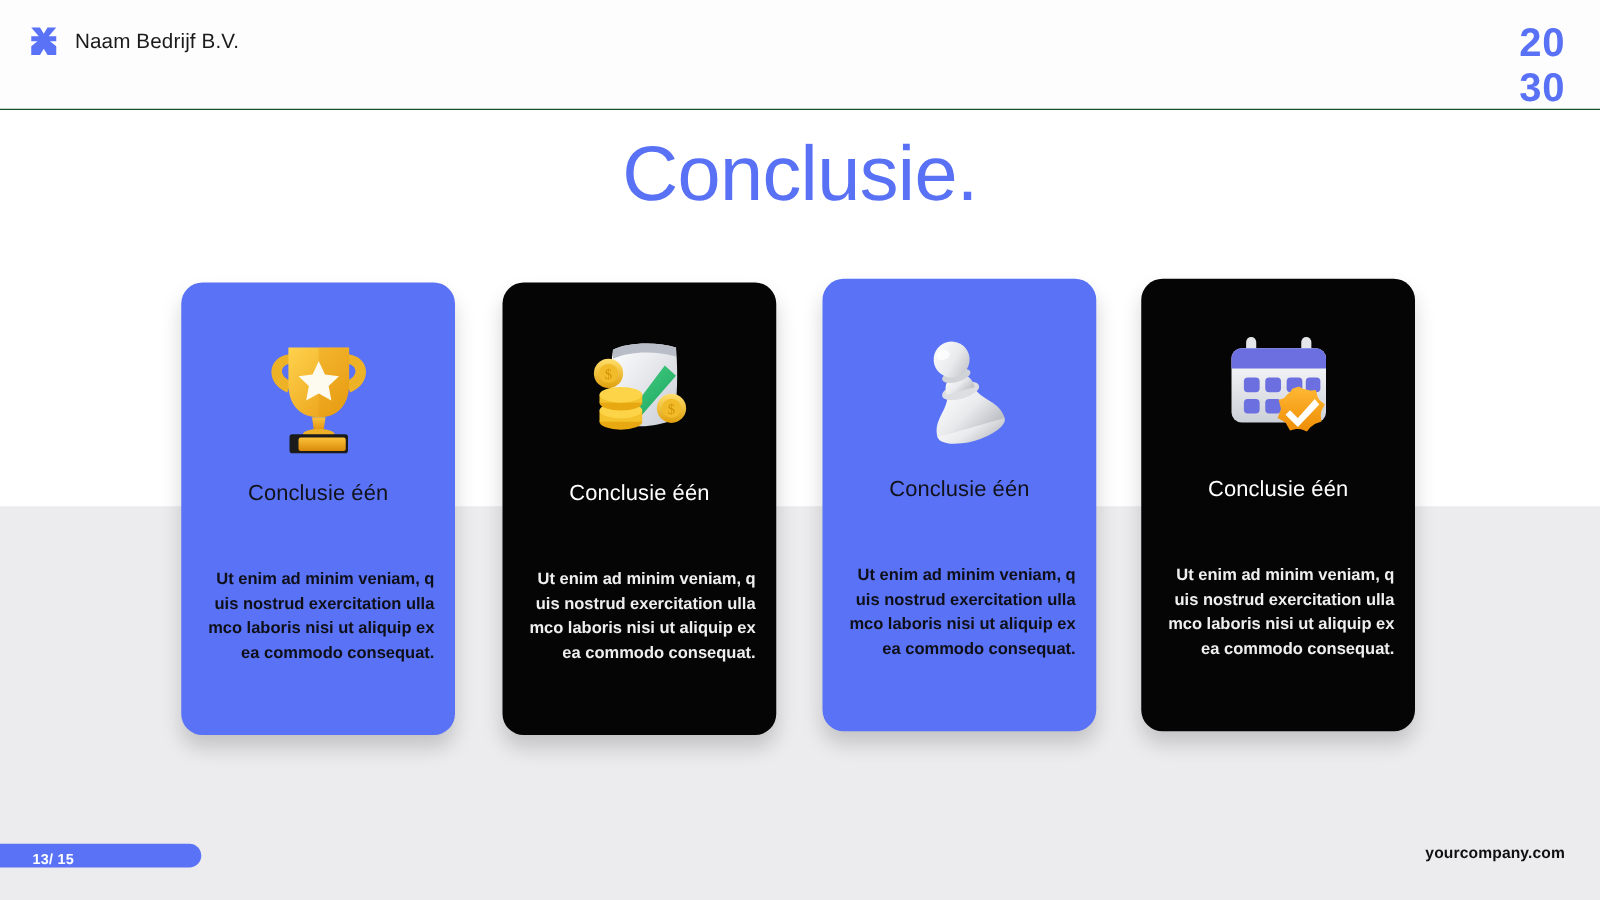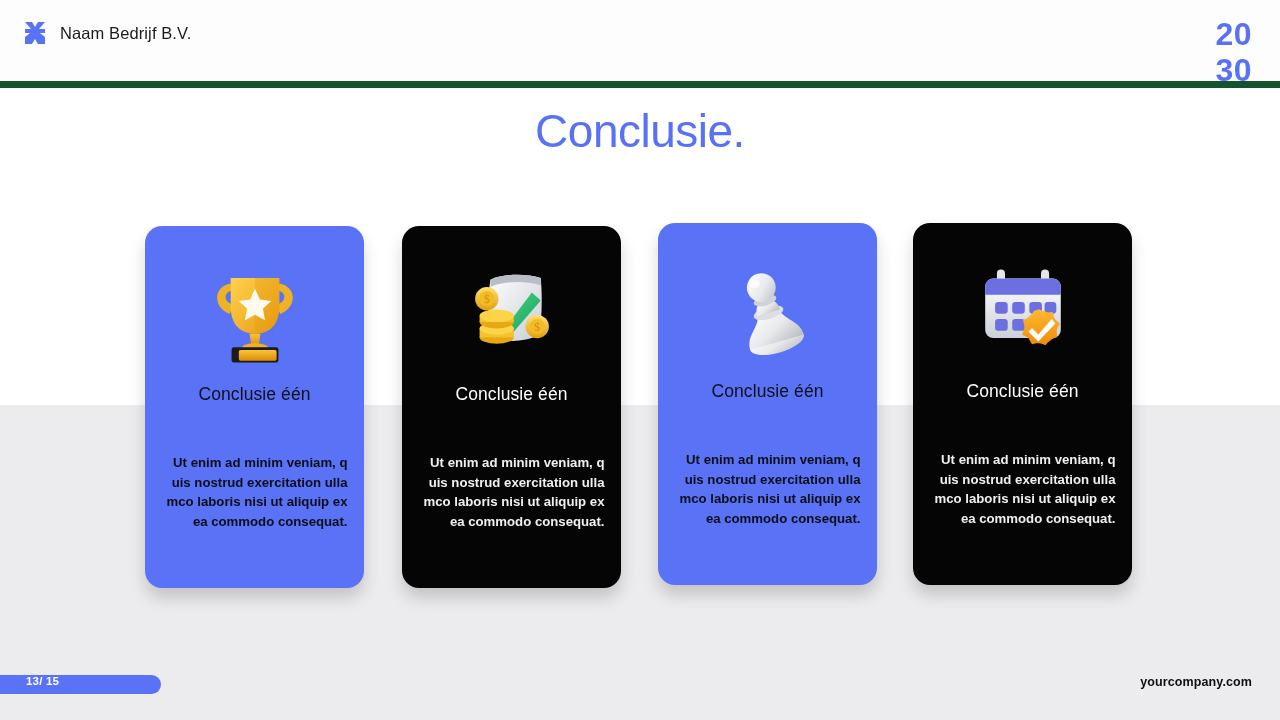--- a/index.html
+++ b/index.html
@@ -17,21 +17,21 @@
   }
   .bg-bottom {
     position:absolute; left:0; top:405px; width:1280px; height:315px;
     background:#ecebed;
   }
 
   
   .header {
     position:absolute; left:0; top:0; width:1280px; height:88px;
     background:#fdfdfe;
-    border-bottom:7px solid #14532d;
+    border-bottom:1px solid #14532d;
     z-index:5;
   }
   .brand {
     position:absolute; left:22px; top:20px;
     display:flex; align-items:center; gap:12px;
   }
   .logo-icon { width:26px; height:26px; display:block; }
   .brand-name {
     font-size:16.5px; color:#1b1b1b; letter-spacing:.1px;
     font-family:"Liberation Sans", sans-serif;
@@ -43,21 +43,21 @@
   .year div {
     font-size:32px; font-weight:bold; color:#5971f4;
     letter-spacing:.5px;
   }
   .year .y2 { margin-top:4px; }
 
   
   .page-title {
     position:absolute; left:0; top:104px; width:1280px;
     text-align:center;
-    font-size:46px; color:#5971f4;
+    font-size:62px; color:#5971f4;
     font-weight:400; letter-spacing:-.5px;
     z-index:4;
   }
 
   
   .cards { position:absolute; left:0; top:0; width:1280px; height:720px; z-index:3; }
   .card {
     position:absolute;
     width:219px;
     border-radius:17px;
@@ -100,21 +100,21 @@
     font-weight:bold;
   }
   .card-body .ln { display:block; }
 
   
   .page-pill {
     position:absolute; left:0; top:675px;
     width:161px; height:19px;
     background:#5972f6;
     border-radius:0 10px 10px 0;
-    display:flex; align-items:flex-start;
+    display:flex; align-items:flex-end;
     z-index:6;
   }
   .page-pill span {
     color:#ffffff; font-size:11.5px; font-weight:bold;
     margin-left:26px; letter-spacing:.2px;
   }
   .site-url {
     position:absolute; right:28px; top:675px;
     font-size:12.5px; font-weight:bold; color:#101010;
     letter-spacing:.1px;

